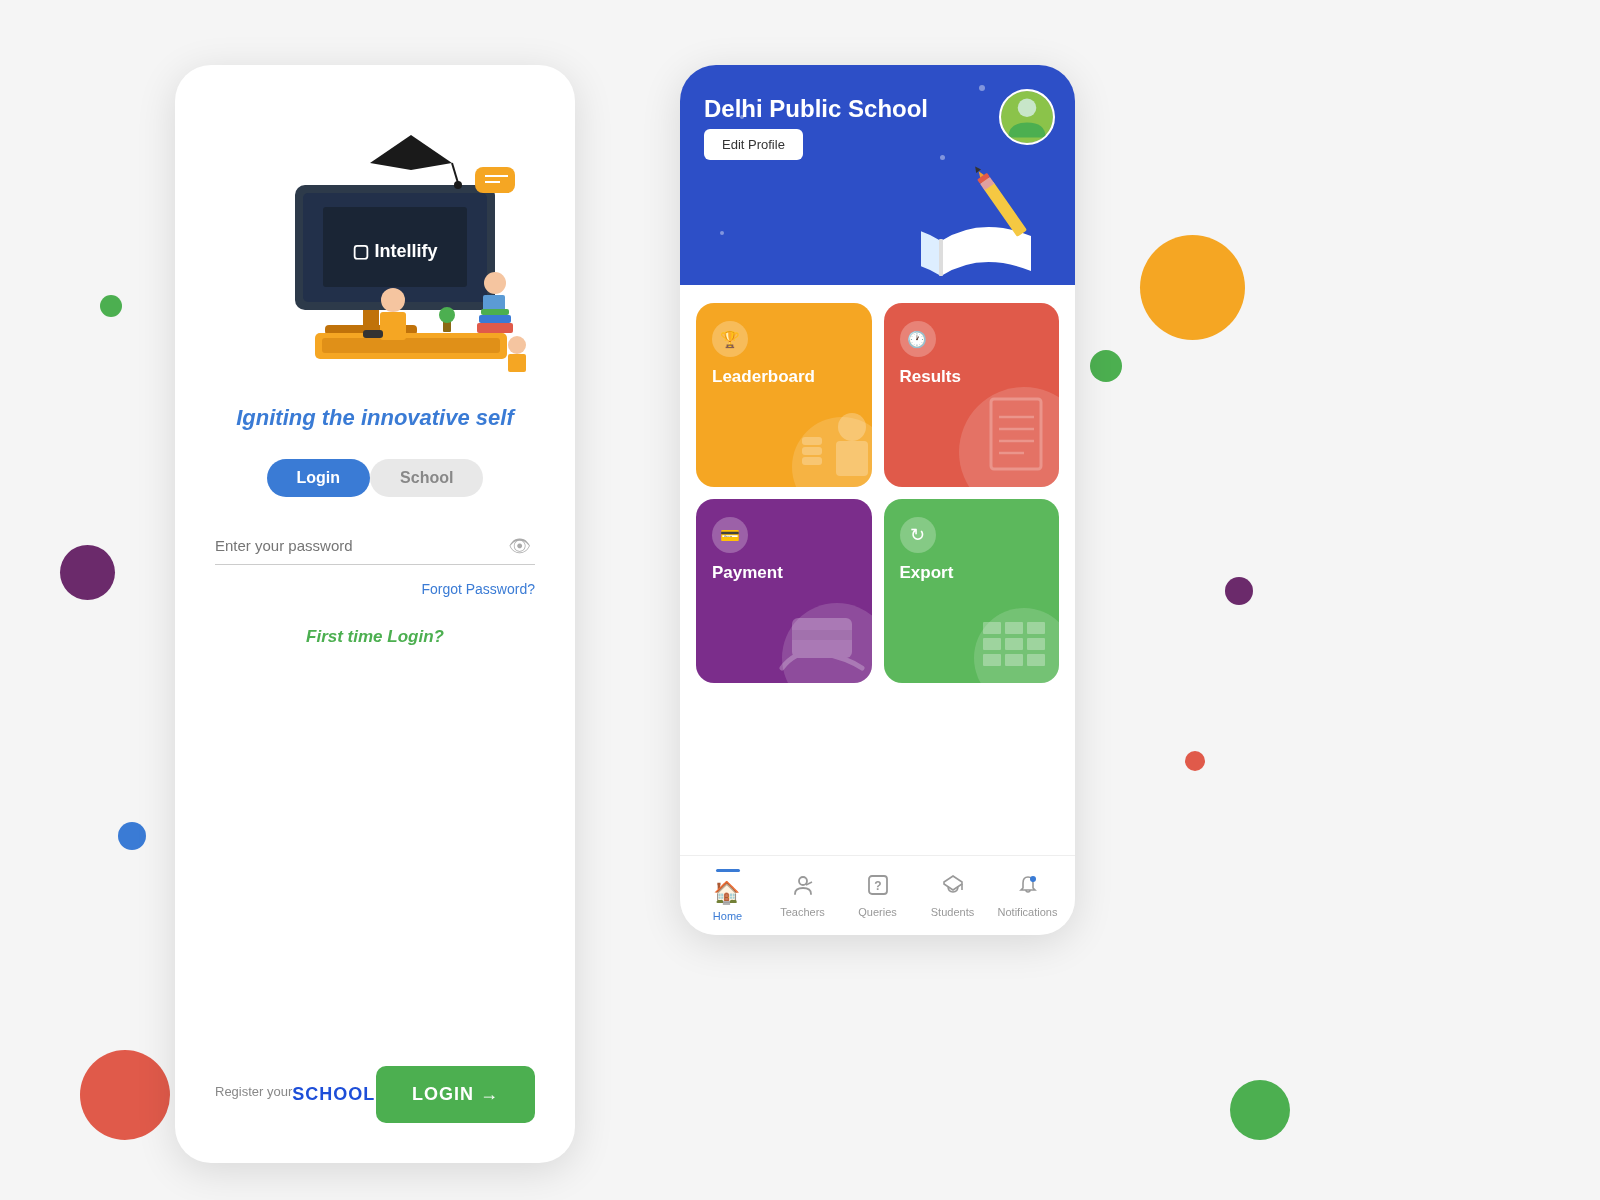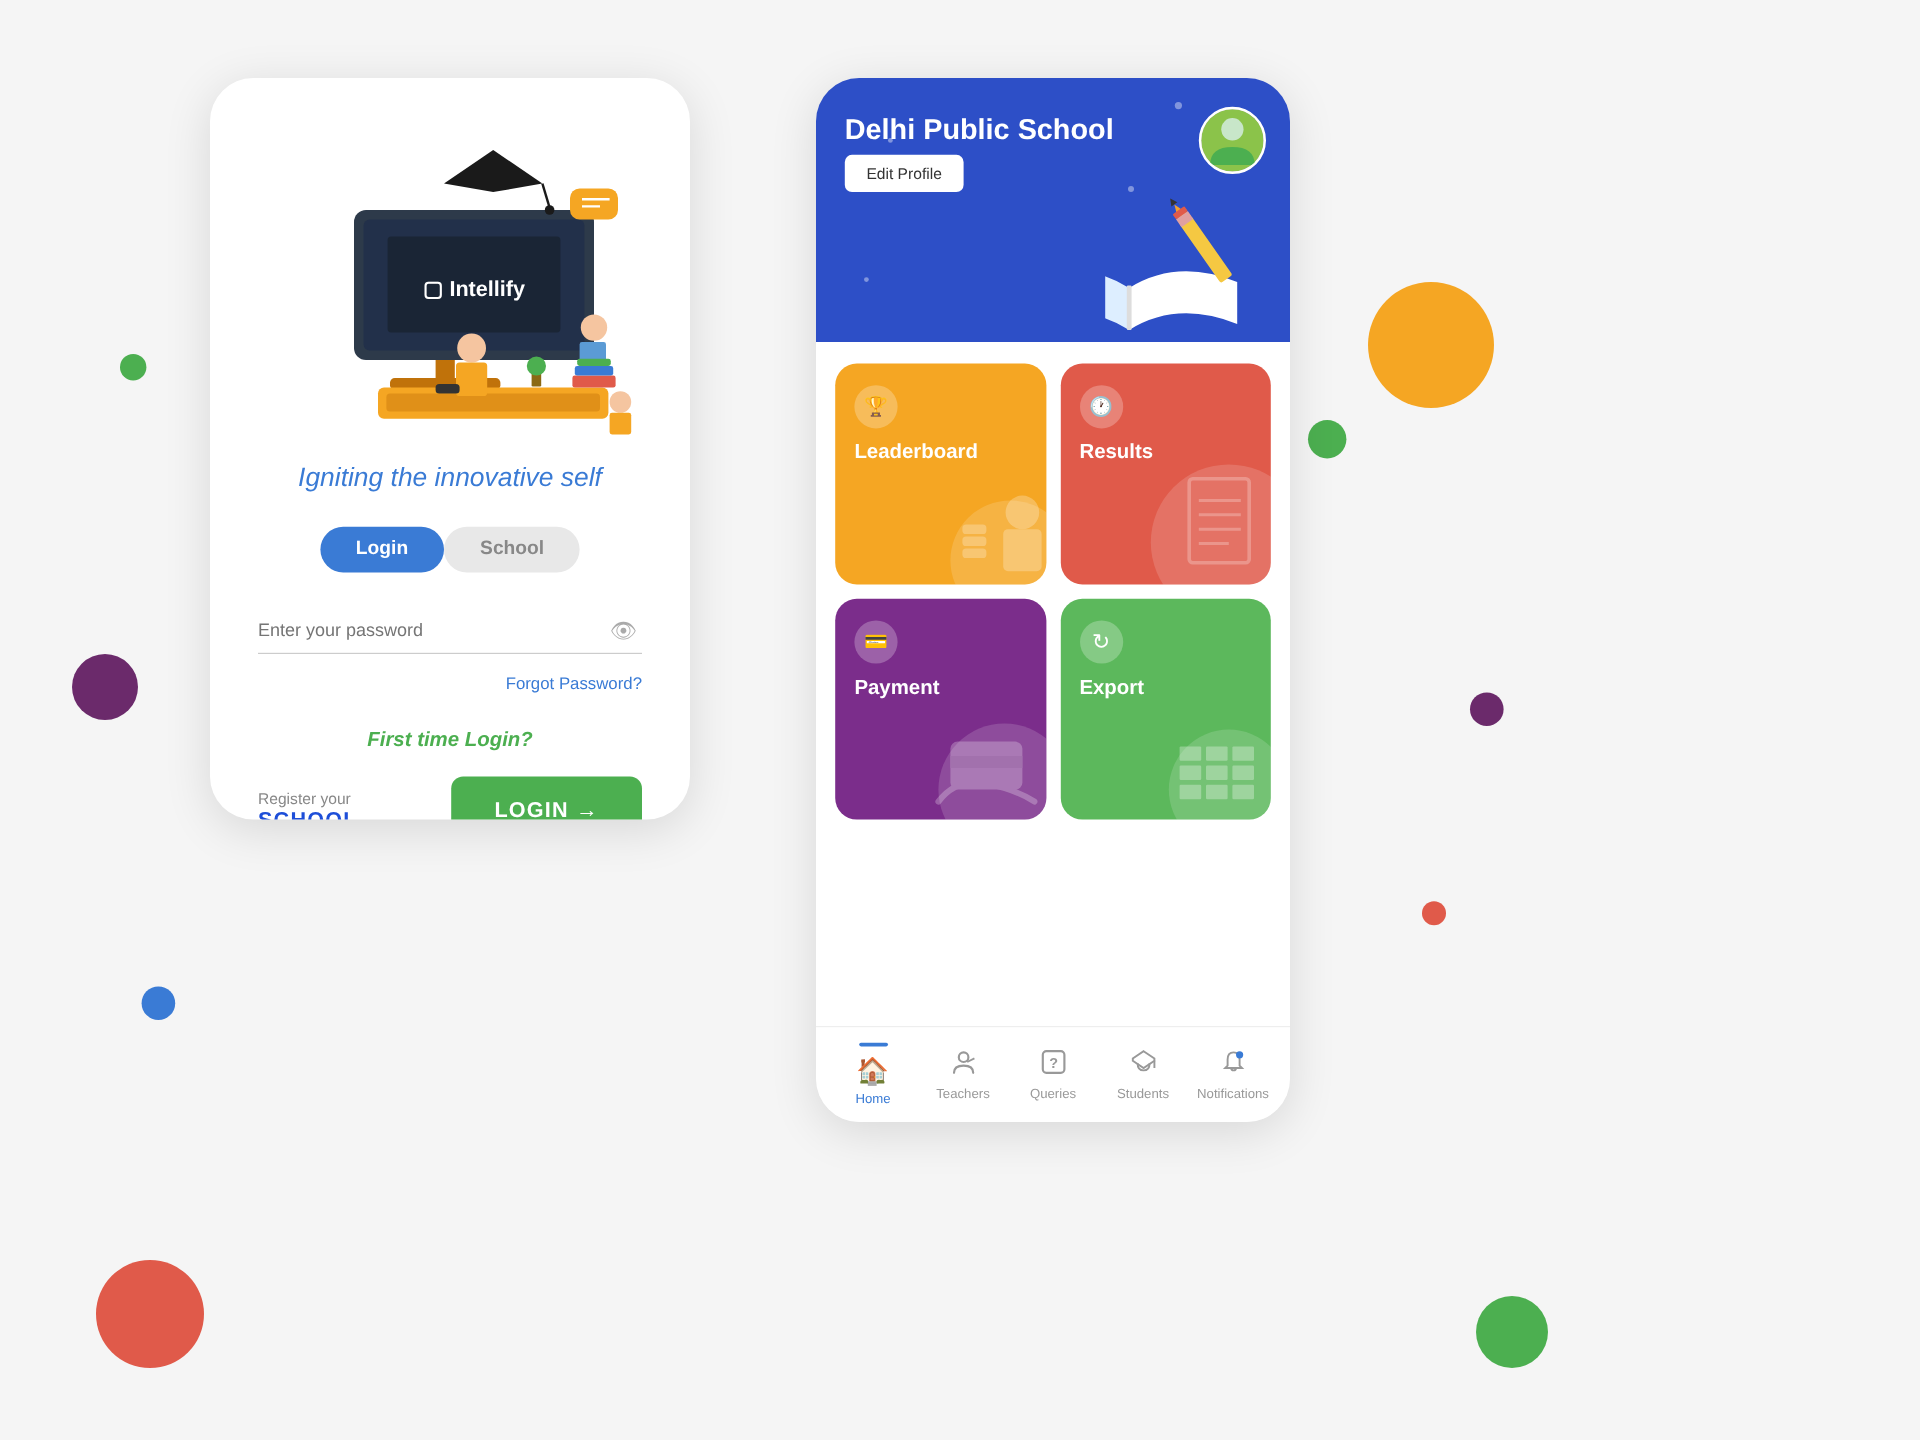--- a/index.html
+++ b/index.html
@@ -18,21 +18,21 @@
       border-radius: 50%;
       pointer-events: none;
     }
 
     
     .phone-card-left {
       position: absolute;
       left: 175px;
       top: 65px;
       width: 400px;
-      height: 618px;
+      height: 1098px;
       background: #ffffff;
       border-radius: 36px;
       box-shadow: 0 8px 40px rgba(0,0,0,0.12);
       display: flex;
       flex-direction: column;
       align-items: center;
       padding: 30px 40px 40px;
       overflow: hidden;
     }
 
@@ -47,21 +47,21 @@
     }
 
     .illustration svg {
       width: 320px;
       height: 280px;
     }
 
     .tagline {
       font-size: 22px;
       font-style: italic;
-      font-weight: 400;
+      font-weight: 700;
       color: #3a7bd5;
       text-align: center;
       margin-bottom: 28px;
     }
 
     .tab-row {
       display: flex;
       gap: 0;
       margin-bottom: 30px;
     }
@@ -143,21 +143,21 @@
     .bottom-actions {
       display: flex;
       width: 100%;
       justify-content: space-between;
       align-items: center;
       margin-top: auto;
     }
 
     .register-section {
       display: flex;
-      flex-direction: column;
+      flex-direction: row;
       align-items: flex-start;
     }
 
     .register-label {
       font-size: 13px;
       color: #888;
     }
 
     .register-school {
       font-size: 18px;

